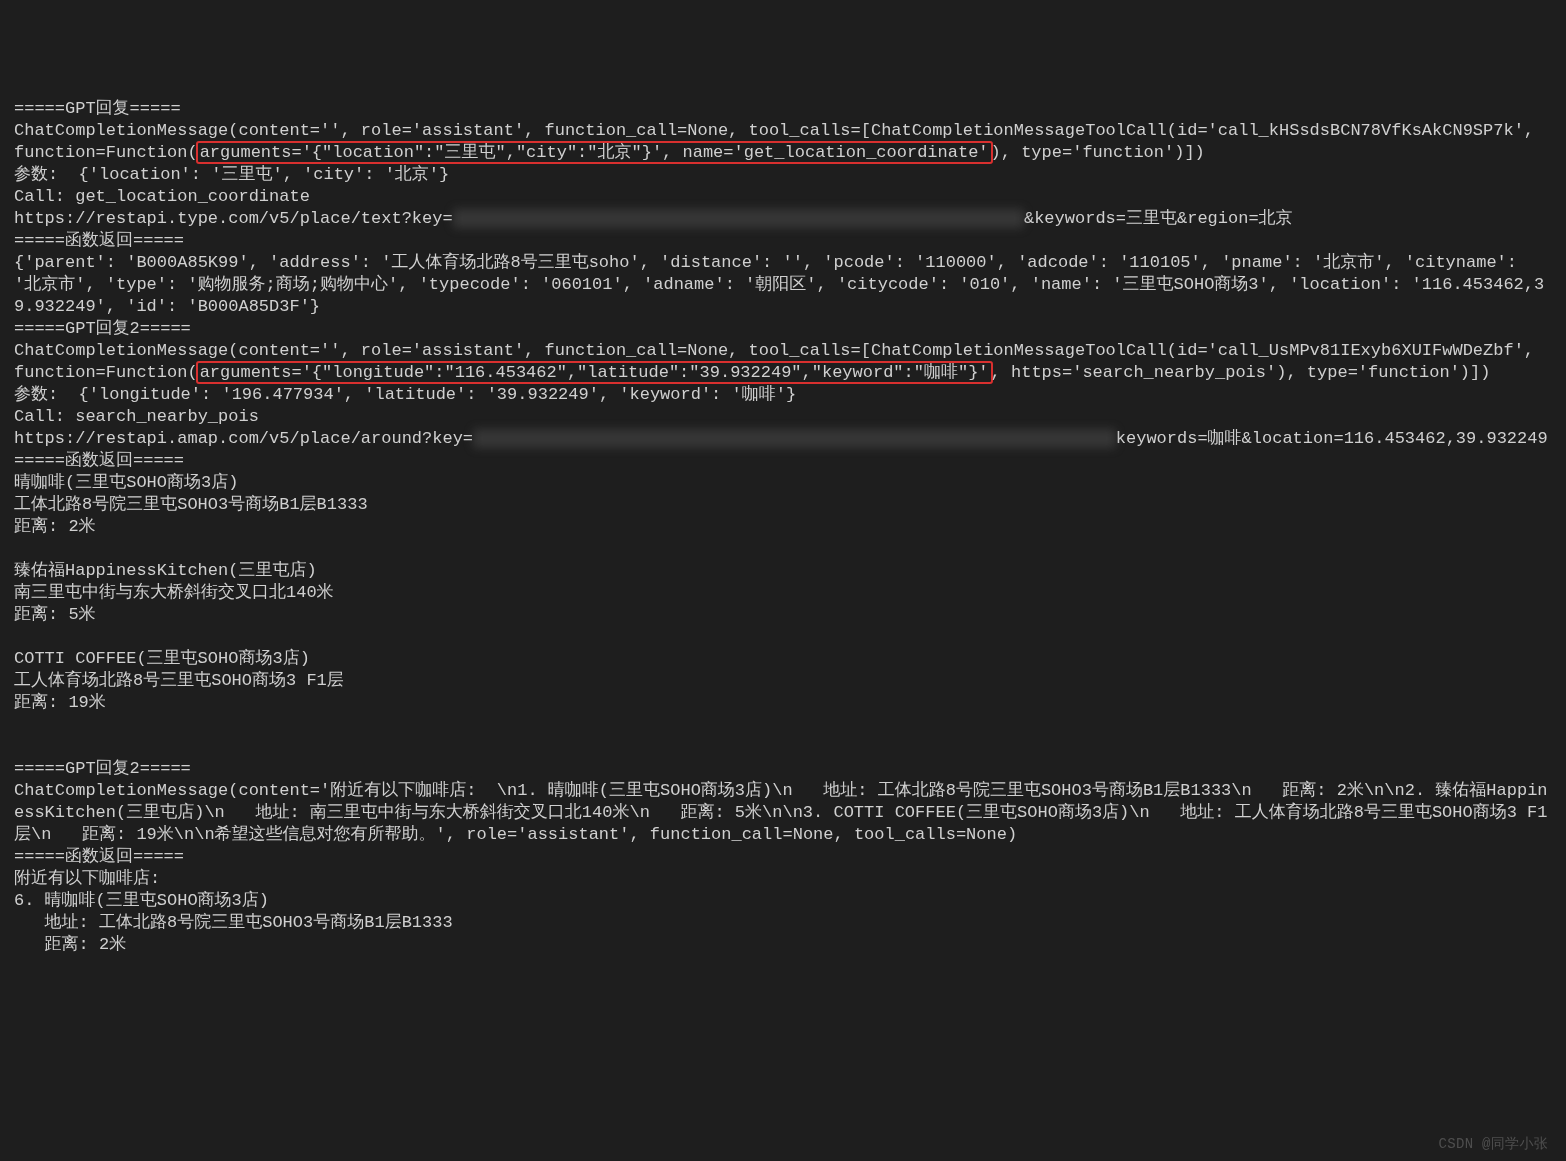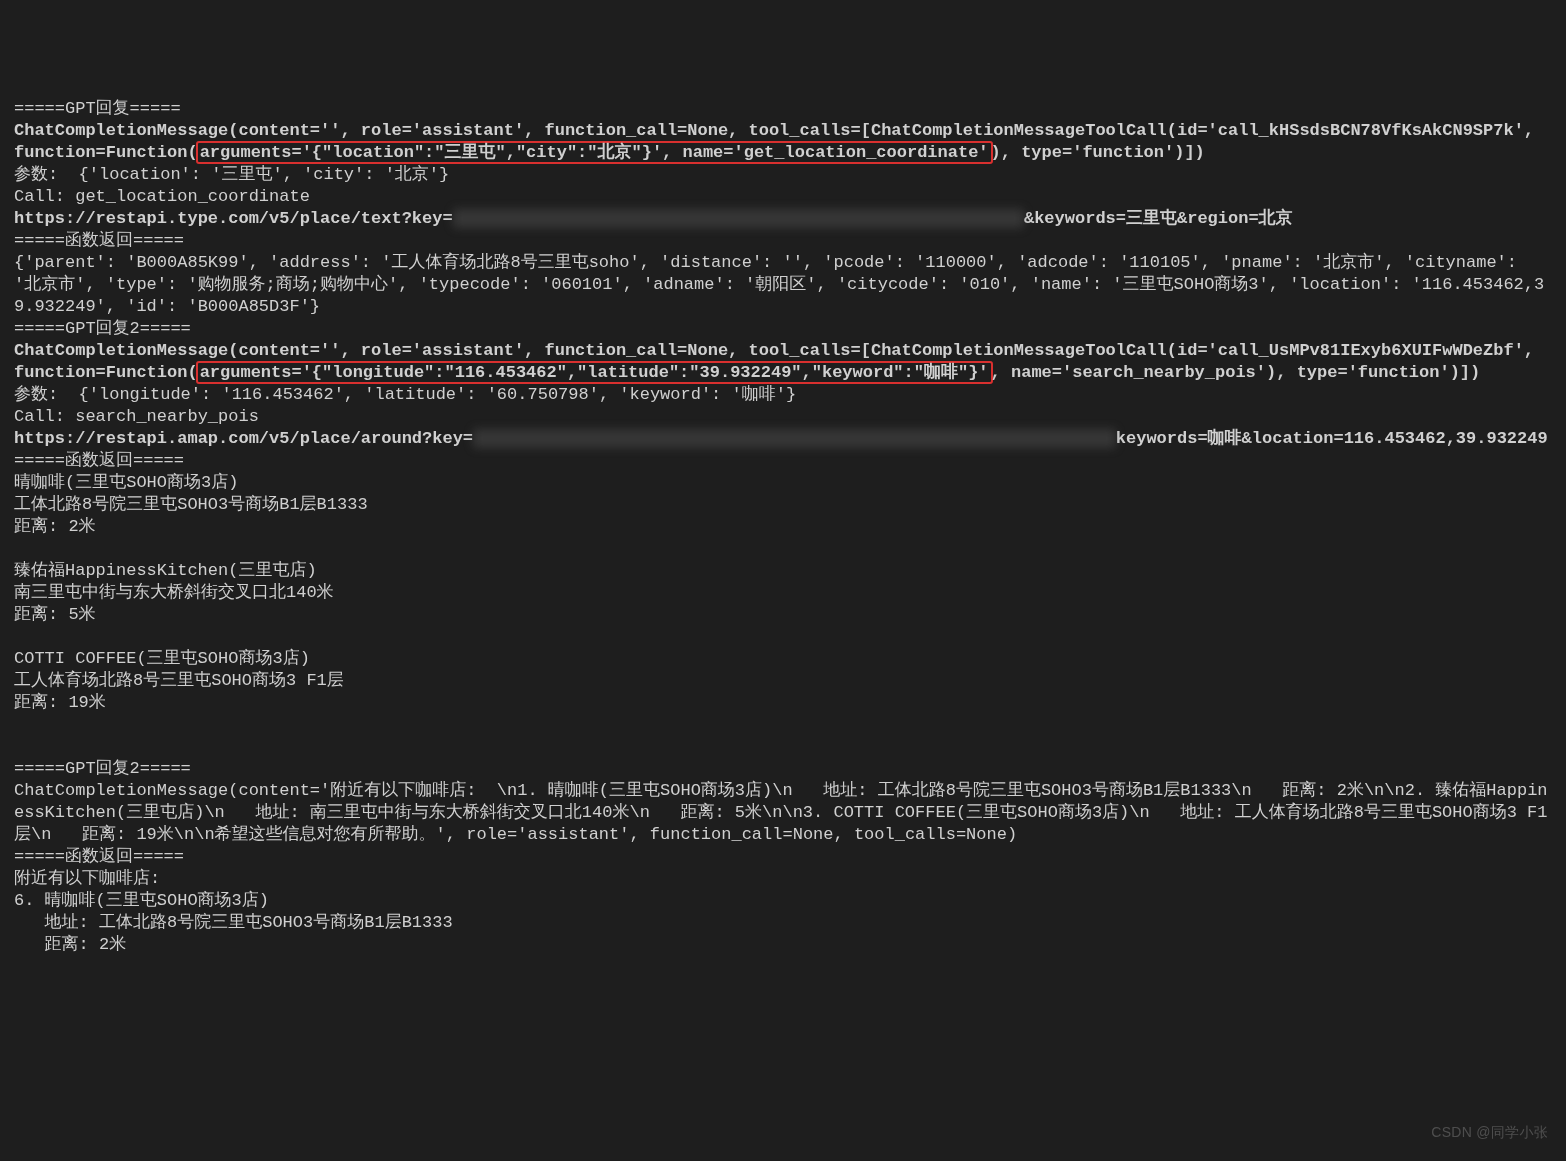--- a/index.html
+++ b/index.html
@@ -9,63 +9,63 @@
     font-family: Consolas, 'Courier New', monospace;
     font-size: 17px;
     line-height: 22px;
     padding: 10px 14px;
     white-space: pre-wrap;
     word-break: break-all;
     position: relative;
     min-height: 1161px;
     width: 1566px;
   }
-  .line { display: inline; font-weight: bold; }
+  .line { display: inline; }
   .highlight-box {
     border: 2px solid #d9302f;
     border-radius: 3px;
     padding: 0 2px;
     margin: 0 -2px;
   }
   .wrap {
     display: inline;
   }
   .blur {
     filter: blur(5px);
     background: rgba(100,100,100,0.35);
     color: rgba(0,0,0,0);
     border-radius: 4px;
     user-select: none;
   }
   .watermark {
     position: absolute;
     right: 18px;
-    bottom: 18px;
-    font-family: Liberation Sans, sans-serif;
+    bottom: 6px;
+    font-family: Liberation Mono, monospace;
     font-size: 14px;
     color: rgba(200,200,200,0.28);
     letter-spacing: 0.3px;
     pointer-events: none;
   }
 </style>
 </head>
 <body>
 
 
 
 <span class="wrap"><span>=====GPT回复=====</span>
 <span class="line"><span>ChatCompletionMessage(content='', role='assistant', function_call=None, tool_calls=[ChatCompletionMessageToolCall(id='call_kHSsdsBCN78VfKsAkCN9SP7k', function=Function(</span><span class="highlight-box">arguments='{"location":"三里屯","city":"北京"}', name='get_location_coordinate'</span><span>), type='function')])</span></span>
 <span>参数:  {'location': '三里屯', 'city': '北京'}</span>
 <span>Call: get_location_coordinate</span>
 <span class="line"><span>https://restapi.type.com/v5/place/text?key=</span><span class="blur">xxxxxxxxxxxxxxxxxxxxxxxxxxxxxxxxxxxxxxxxxxxxxxxxxxxxx742</span><span>&amp;keywords=三里屯&amp;region=北京</span></span>
 <span>=====函数返回=====</span>
 <span>{'parent': 'B000A85K99', 'address': '工人体育场北路8号三里屯soho', 'distance': '', 'pcode': '110000', 'adcode': '110105', 'pname': '北京市', 'cityname': '北京市', 'type': '购物服务;商场;购物中心', 'typecode': '060101', 'adname': '朝阳区', 'citycode': '010', 'name': '三里屯SOHO商场3', 'location': '116.453462,39.932249', 'id': 'B000A85D3F'}</span>
 <span>=====GPT回复2=====</span>
-<span class="line"><span>ChatCompletionMessage(content='', role='assistant', function_call=None, tool_calls=[ChatCompletionMessageToolCall(id='call_UsMPv81IExyb6XUIFwWDeZbf', function=Function(</span><span class="highlight-box">arguments='{"longitude":"116.453462","latitude":"39.932249","keyword":"咖啡"}'</span><span>, name='search_nearby_pois'), type='function')])</span></span>
-<span>参数:  {'longitude': '116.453462', 'latitude': '60.750798', 'keyword': '咖啡'}</span>
+<span class="line"><span>ChatCompletionMessage(content='', role='assistant', function_call=None, tool_calls=[ChatCompletionMessageToolCall(id='call_UsMPv81IExyb6XUIFwWDeZbf', function=Function(</span><span class="highlight-box">arguments='{"longitude":"116.453462","latitude":"39.932249","keyword":"咖啡"}'</span><span>, https='search_nearby_pois'), type='function')])</span></span>
+<span>参数:  {'longitude': '196.477934', 'latitude': '39.932249', 'keyword': '咖啡'}</span>
 <span>Call: search_nearby_pois</span>
 <span class="line"><span>https://restapi.amap.com/v5/place/around?key=</span><span class="blur">xxxxxxxxxxxxxxxxxxxxxxxxxxxxxxxxxxxxxxxxxxxxxxxxxxxxxxxxxxxxxxx</span><span>keywords=咖啡&amp;location=116.453462,39.932249</span></span>
 <span>=====函数返回=====</span>
 <span>晴咖啡(三里屯SOHO商场3店)</span>
 <span>工体北路8号院三里屯SOHO3号商场B1层B1333</span>
 <span>距离: 2米</span>
 
 <span>臻佑福HappinessKitchen(三里屯店)</span>
 <span>南三里屯中街与东大桥斜街交叉口北140米</span>
 <span>距离: 5米</span>

